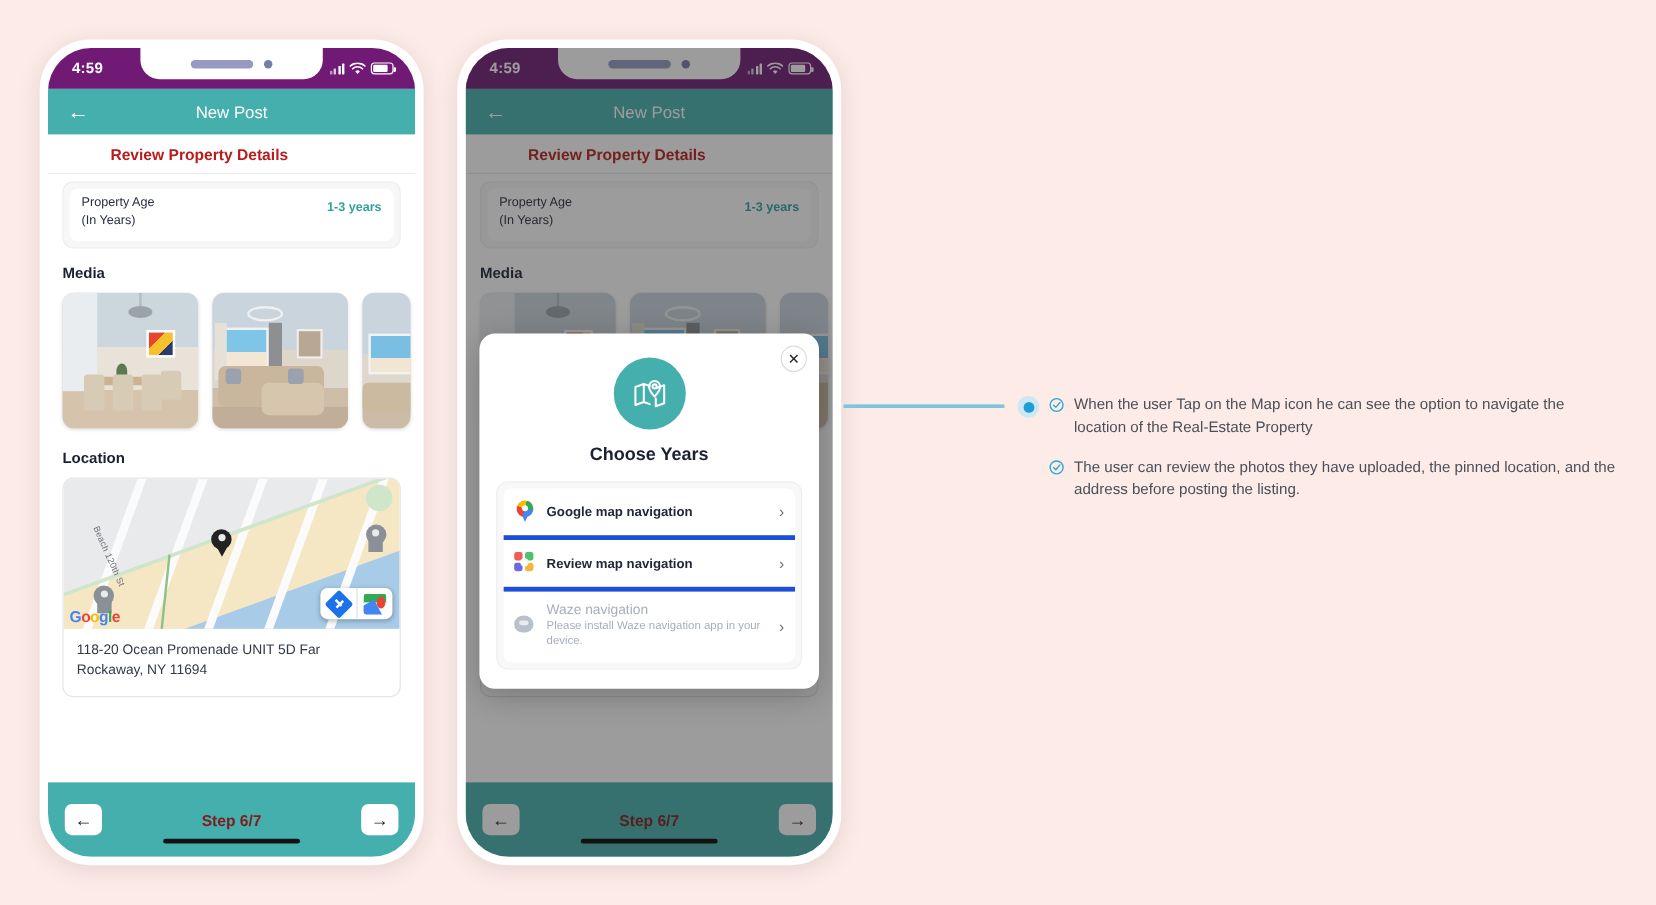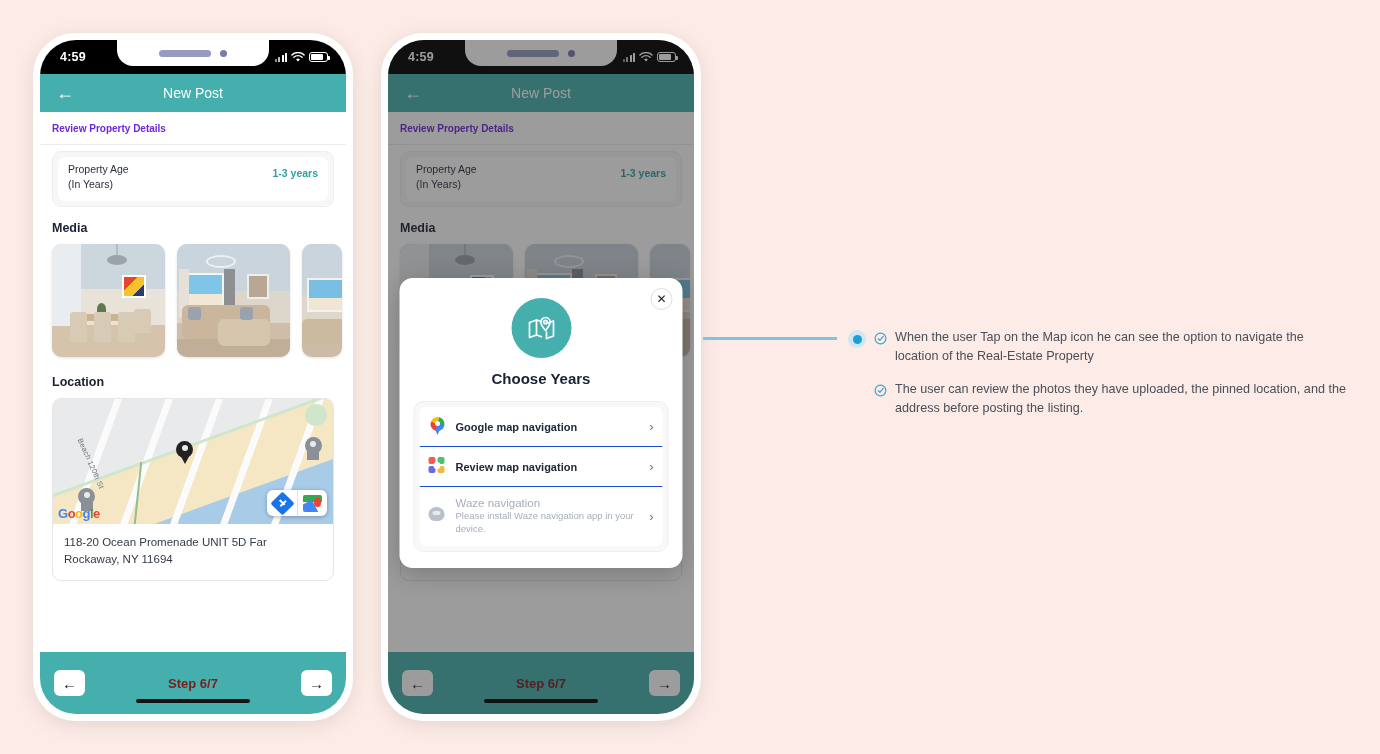--- a/index.html
+++ b/index.html
@@ -39,21 +39,21 @@
     border-bottom-left-radius: 16px;
     border-bottom-right-radius: 16px;
     z-index: 40;
     display: flex; align-items: center; justify-content: center; gap: 9px;
   }
   .notch-speaker { width: 52px; height: 7px; border-radius: 4px; background: #9699c2; }
   .notch-cam { width: 7px; height: 7px; border-radius: 50%; background: #787cab; }
 
   
   .statusbar {
-    height: 34px; background: #000000;
+    height: 34px; background: #701a75;
     display: flex; align-items: center; justify-content: space-between;
     padding: 0 18px 0 20px;
     position: relative; z-index: 30;
   }
   .status-time { color: #fff; font-size: 12.5px; font-weight: bold; letter-spacing: .2px; }
   .status-icons { display: flex; align-items: center; gap: 4px; }
   .sig { display: flex; align-items: flex-end; gap: 1.5px; height: 9px; }
   .sig i { display: block; width: 2px; background: #fff; border-radius: .5px; }
   .sig i:nth-child(1){height:3px;opacity:.55}
   .sig i:nth-child(2){height:5px;opacity:.75}
@@ -73,21 +73,21 @@
   }
   .back-arrow { position: absolute; left: 16px; color: #fff; font-size: 18px; line-height: 1; }
   .app-title { width: 100%; text-align: center; color: #fff; font-size: 14px; }
 
   
   .section-bar {
     height: 33px; background: #fff;
     display: flex; align-items: center; padding: 0 12px;
     border-bottom: 1px solid #ececec;
   }
-  .section-bar h2 { font-size: 10px; font-weight: bold; color: #6d28d9; }
+  .section-bar h2 { font-size: 13px; font-weight: bold; color: #b91c1c; margin-left: 40px; }
 
   
   .app-body { position: relative; height: 478px; background:#fff; padding: 0 12px; overflow: hidden; }
 
   
   .prop-card-outer {
     margin-top: 6px;
     background: #f7f7f8; border: 1px solid #eeeeef; border-radius: 9px;
     padding: 5px; margin-bottom: 14px;
   }
@@ -219,21 +219,21 @@
     width:60px;height:60px;border-radius:50%;background:#45AFAE;
     display:flex;align-items:center;justify-content:center;
   }
   .modal-title { text-align:center; font-size:15px; font-weight:bold; color:#1b2133; margin: 12px 0 14px; }
   .opt-group {
     background:#f8f8f9; border:1px solid #eeeef0; border-radius:10px; padding:5px;
   }
   .opt-list { background:#fff; border-radius:7px; overflow:hidden; }
   .opt-row {
     display:flex; align-items:center; gap:10px; padding: 10px 9px;
-    border-bottom:1px solid #1d4ed8;
+    border-bottom:4px solid #1d4ed8;
   }
   .opt-row:last-child { border-bottom:none; }
   .opt-ic { width:17px; height:19px; flex:0 0 auto; position:relative; }
   .opt-label { flex:1; font-size:11px; font-weight:bold; color:#22283a; }
   .opt-chev { color:#6b7180; font-size:13px; }
   .opt-row.disabled .opt-label { color:#a6aebb; font-weight:normal; font-size:11.5px; }
   .opt-sub { font-size:9.5px; color:#a6aebb; line-height:1.35; margin-top:1px; }
   .opt-text { flex:1; }
   
   .gpin { width:14px;height:18px;position:relative;margin:0 auto; }

